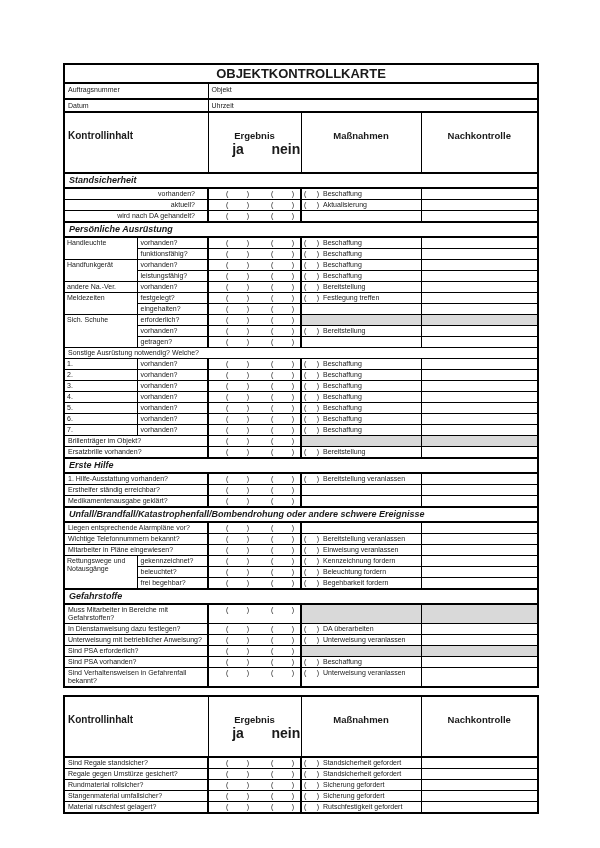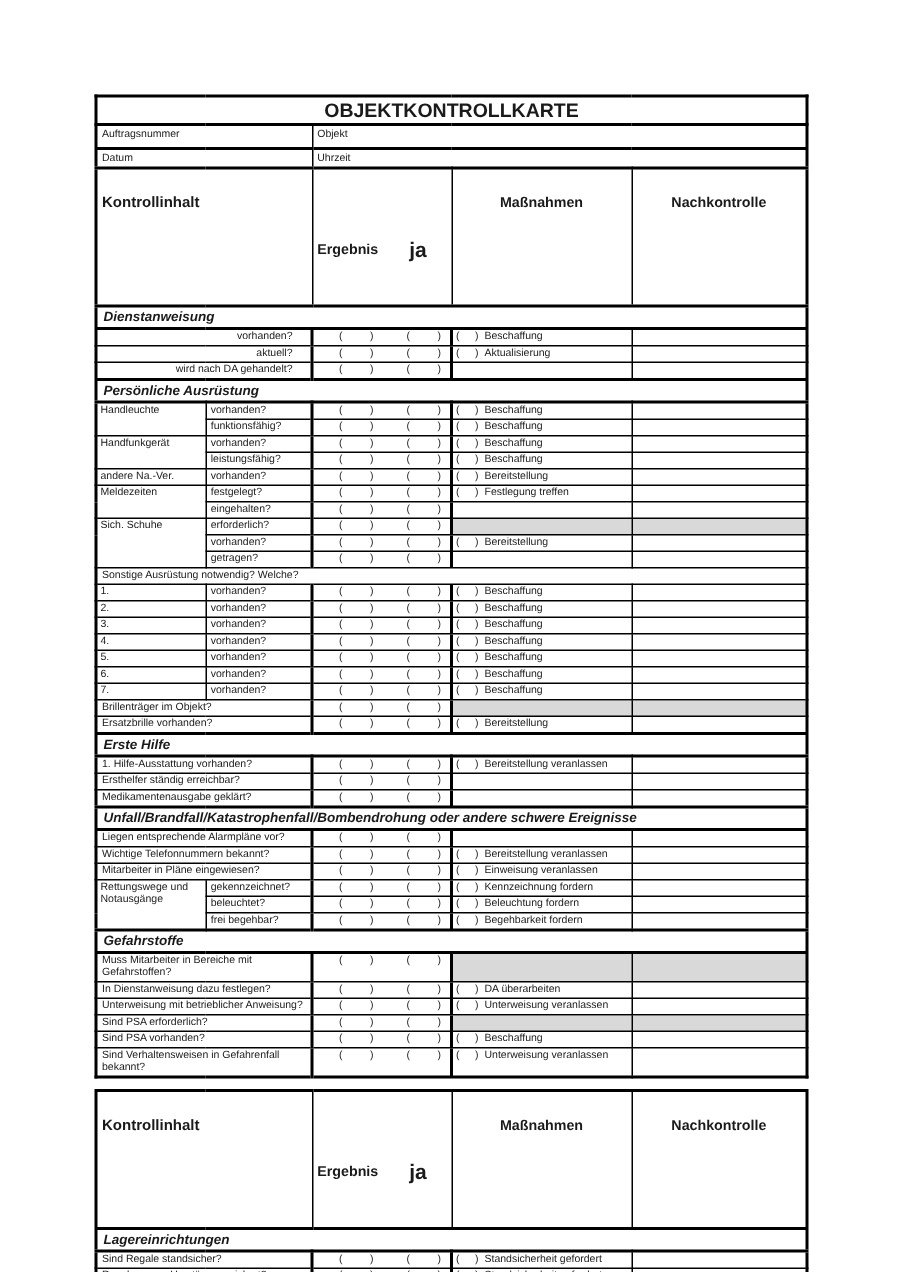--- a/index.html
+++ b/index.html
@@ -8,21 +8,21 @@
   table.form-table{border-collapse:collapse;table-layout:fixed;width:474px;border:2px solid #000;}
   table.t2{margin-top:7px;}
   td{box-sizing:border-box;vertical-align:top;overflow:hidden;}
 
   
   .title-row td{border:2px solid #000;text-align:center;font-weight:bold;font-size:13px;line-height:13px;padding:2px;}
   .info-a td{height:16px;} .info-b td{height:12px;}
   .info-a td,.info-b td{border:1px solid #000;border-top:2px solid #000;border-bottom:2px solid #000;font-size:7px;line-height:9px;padding:1px 3px;}
   .header-row td{border:1px solid #000;border-top:2px solid #000;border-bottom:2px solid #000;font-weight:bold;font-size:9.5px;line-height:11px;padding:17px 3px;height:29px;text-align:center;}
   .header-row td.hleft{text-align:left;font-size:10px;}
-  .erg-head{display:flex;flex-direction:row;justify-content:space-between;height:25px;margin-top:31px;}
+  .erg-head{display:flex;flex-direction:column;justify-content:space-between;height:25px;}
   .janein{display:flex;padding-left:15px;gap:22px;font-size:14px;}
   .janein span{width:23px;text-align:center;display:inline-block;}
 
   
   .section-row td{border:1px solid #000;border-top:2px solid #000;border-bottom:2px solid #000;font-weight:bold;font-style:italic;font-size:9px;line-height:11px;padding:1px 4px;}
   .item-row td{border:1px solid #000;font-size:7px;line-height:8px;padding:1px 2px;}
   .wide-row td{border:1px solid #000;font-size:7px;line-height:8px;padding:1px 3px;}
   .g-td{padding-left:3px;}
   .q-td.sub{padding-left:3px;}
   .q-td.full{padding-left:3px;}
@@ -70,21 +70,21 @@
               <span>nein</span>
             </div>
           </div>
         </td>
         <td>Maßnahmen</td>
         <td>Nachkontrolle</td>
       </tr>
     </thead>
     <tbody id="tbody1">
         <tr class="section-row">
-          <td colspan="5">Dienstanweisung</td>
+          <td colspan="5">Standsicherheit</td>
         </tr>
         <tr class="item-row">
           <td class="q-td full ar" colspan="2">vorhanden?</td>
           <td class="erg-td">
             <div class="erg-flex">
               <span class="cb">
                 <span class="pp">(</span>
                 <span class="pp">)</span>
               </span>
               <span class="cb">
@@ -973,23 +973,20 @@
               <span>ja</span>
               <span>nein</span>
             </div>
           </div>
         </td>
         <td>Maßnahmen</td>
         <td>Nachkontrolle</td>
       </tr>
     </thead>
     <tbody id="tbody2">
-        <tr class="section-row">
-          <td colspan="5">Lagereinrichtungen</td>
-        </tr>
         <tr class="item-row">
           <td class="q-td full" colspan="2">Sind Regale standsicher?</td>
           <td class="erg-td">
             <div class="erg-flex">
               <span class="cb">
                 <span class="pp">(</span>
                 <span class="pp">)</span>
               </span>
               <span class="cb">
                 <span class="pp">(</span>

